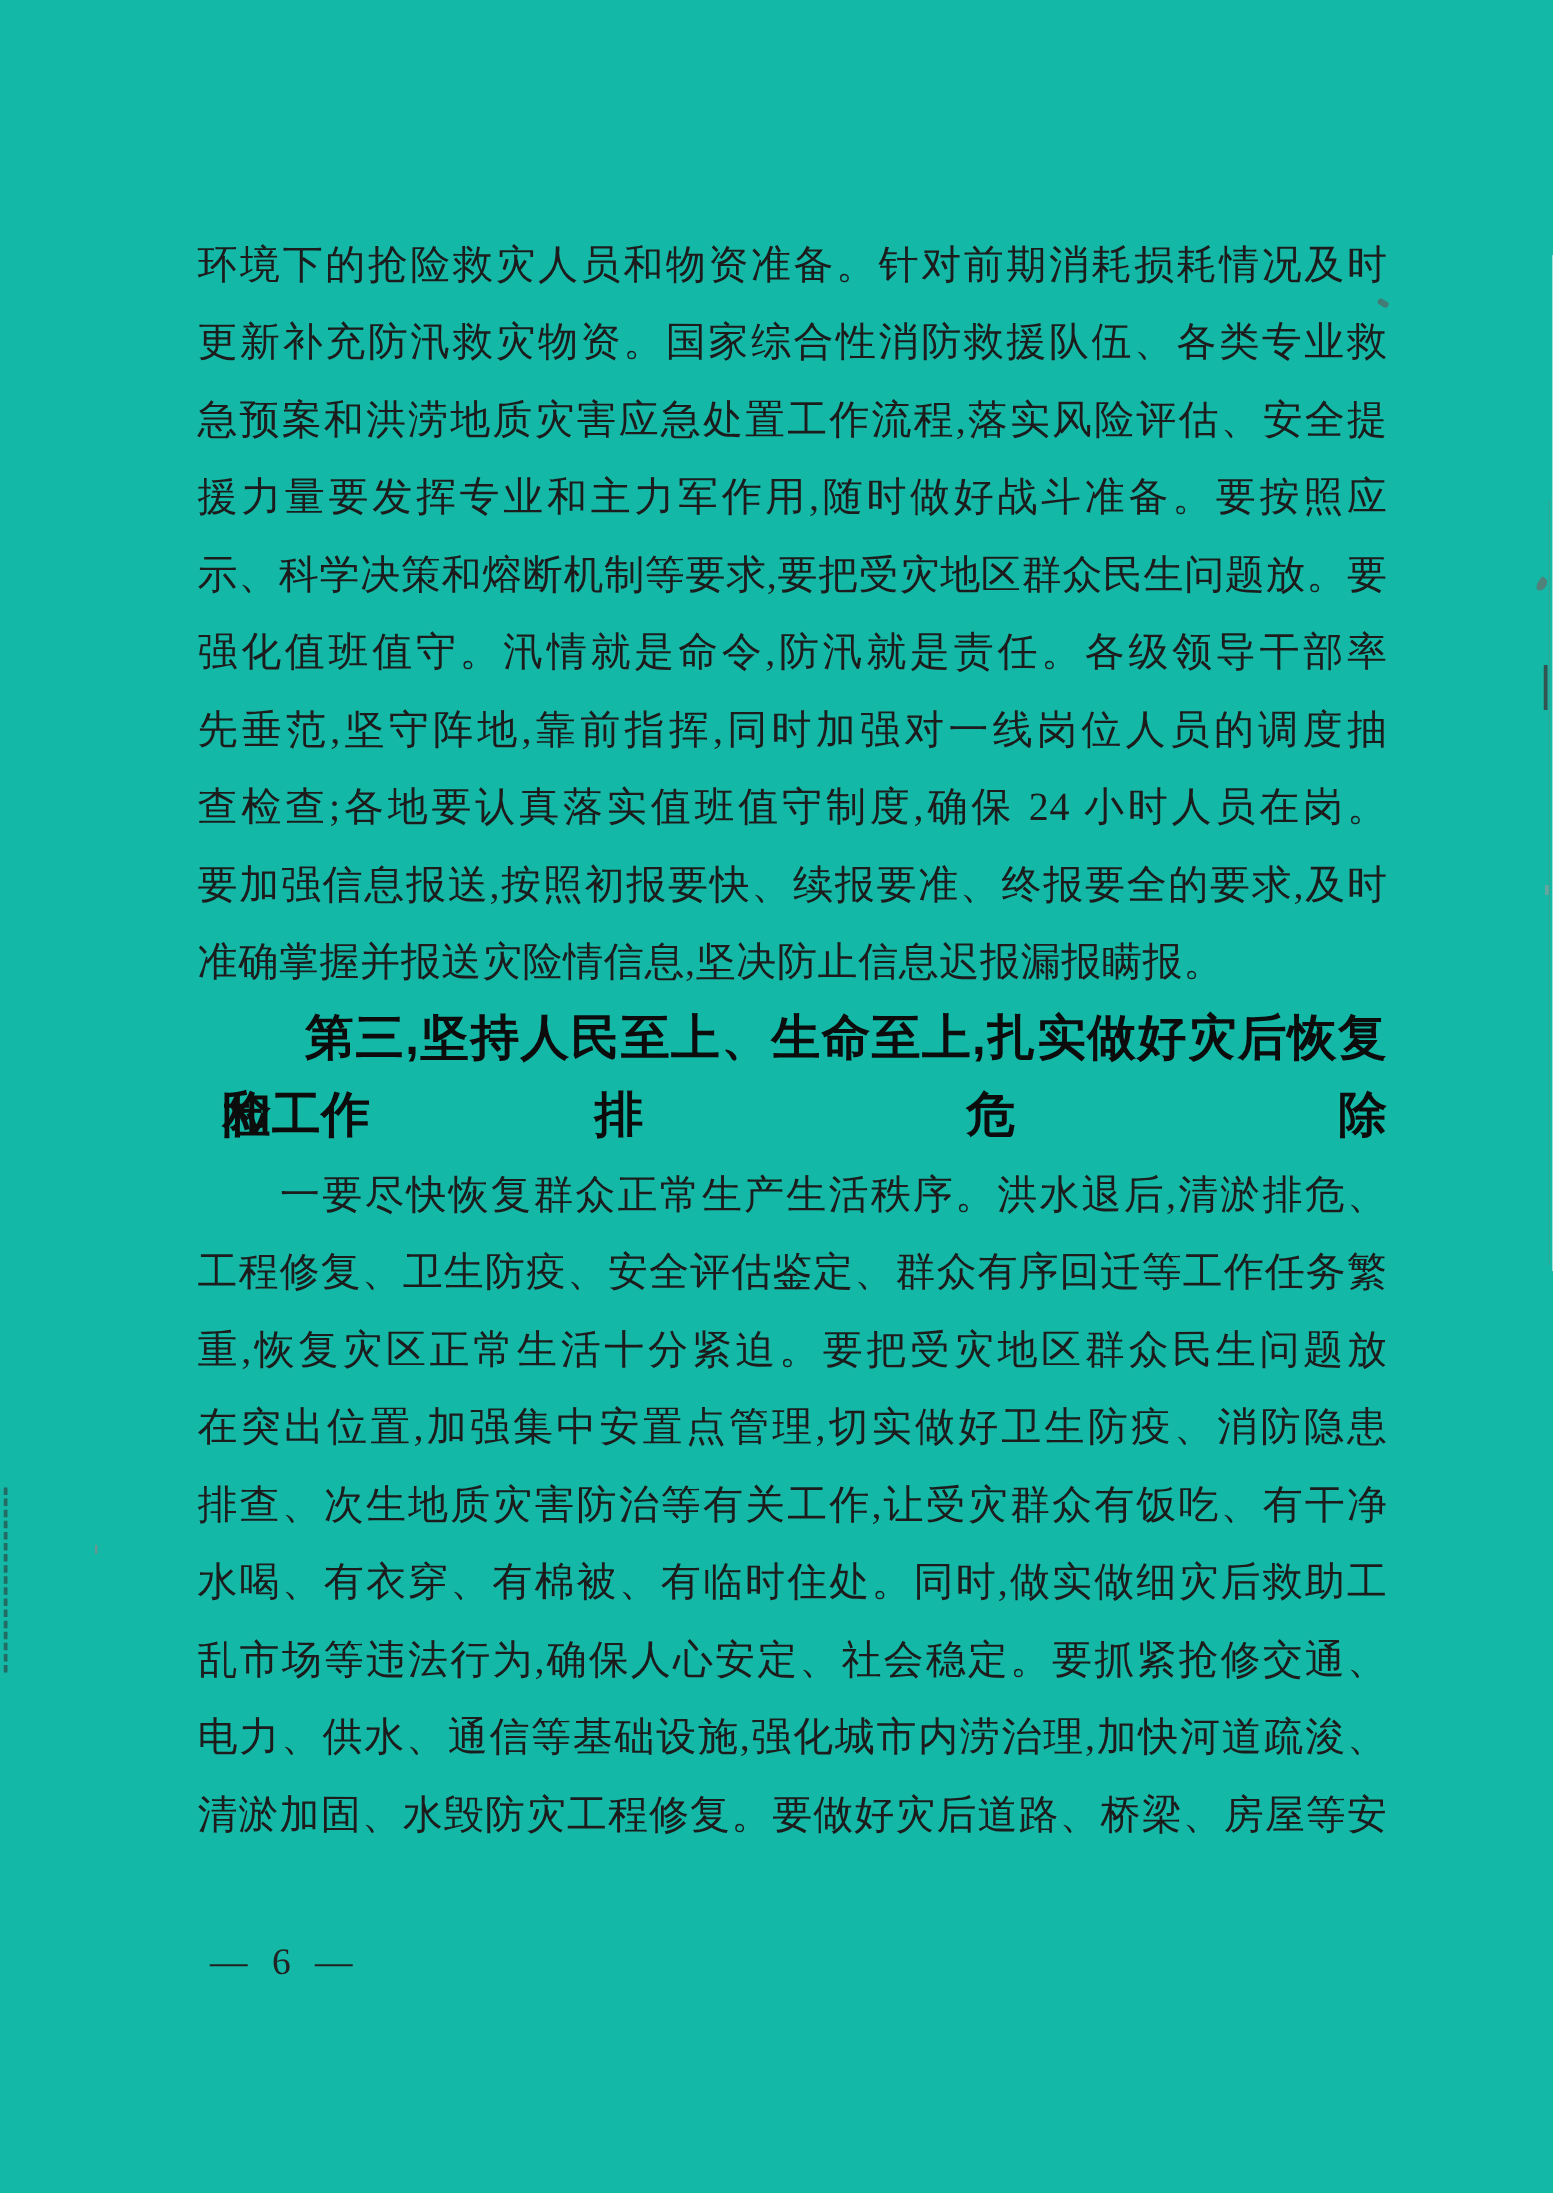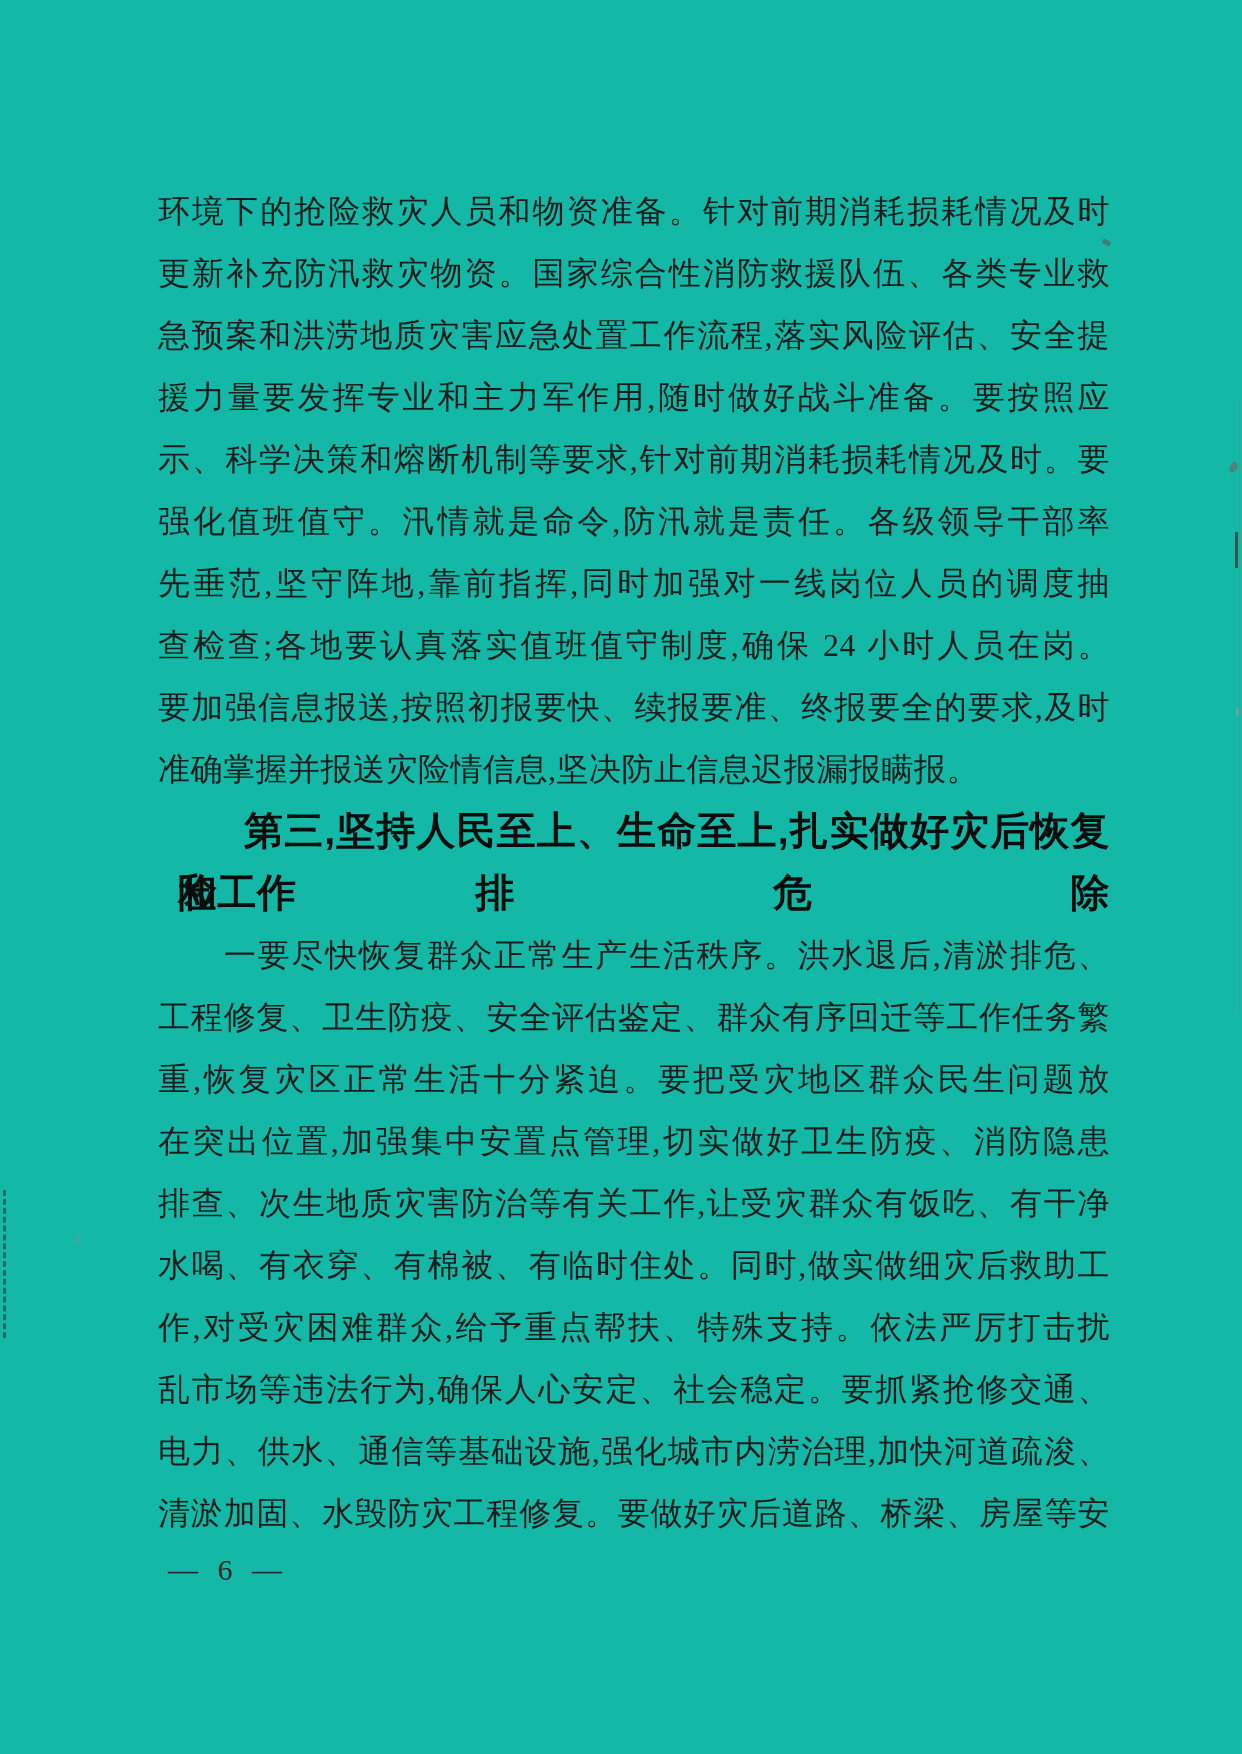--- a/index.html
+++ b/index.html
@@ -93,37 +93,36 @@
 <body>
 
 <div class="page">
 
   <div class="content">
 
     <div class="line justify">环境下的抢险救灾人员和物资准备。针对前期消耗损耗情况及时</div>
     <div class="line justify">更新补充防汛救灾物资。国家综合性消防救援队伍、各类专业救</div>
     <div class="line justify">急预案和洪涝地质灾害应急处置工作流程,落实风险评估、安全提</div>
     <div class="line justify">援力量要发挥专业和主力军作用,随时做好战斗准备。要按照应</div>
-    <div class="line justify">示、科学决策和熔断机制等要求,针对前期消耗损耗情况及时。要</div>
+    <div class="line justify">示、科学决策和熔断机制等要求,要把受灾地区群众民生问题放。要</div>
     <div class="line justify">强化值班值守。汛情就是命令,防汛就是责任。各级领导干部率</div>
     <div class="line justify">先垂范,坚守阵地,靠前指挥,同时加强对一线岗位人员的调度抽</div>
     <div class="line justify">查检查;各地要认真落实值班值守制度,确保 24 小时人员在岗。</div>
     <div class="line justify">要加强信息报送,按照初报要快、续报要准、终报要全的要求,及时</div>
     <div class="line">准确掌握并报送灾险情信息,坚决防止信息迟报漏报瞒报。</div>
 
     <div class="line heading indent justify">第三,坚持人民至上、生命至上,扎实做好灾后恢复和排危除</div>
     <div class="line heading">险工作</div>
 
     <div class="line justify indent">一要尽快恢复群众正常生产生活秩序。洪水退后,清淤排危、</div>
     <div class="line justify">工程修复、卫生防疫、安全评估鉴定、群众有序回迁等工作任务繁</div>
     <div class="line justify">重,恢复灾区正常生活十分紧迫。要把受灾地区群众民生问题放</div>
     <div class="line justify">在突出位置,加强集中安置点管理,切实做好卫生防疫、消防隐患</div>
     <div class="line justify">排查、次生地质灾害防治等有关工作,让受灾群众有饭吃、有干净</div>
     <div class="line justify">水喝、有衣穿、有棉被、有临时住处。同时,做实做细灾后救助工</div>
-    <div class="line justify">作,对受灾困难群众,给予重点帮扶、特殊支持。依法严厉打击扰</div>
     <div class="line justify">乱市场等违法行为,确保人心安定、社会稳定。要抓紧抢修交通、</div>
     <div class="line justify">电力、供水、通信等基础设施,强化城市内涝治理,加快河道疏浚、</div>
     <div class="line justify">清淤加固、水毁防灾工程修复。要做好灾后道路、桥梁、房屋等安</div>
   </div>
 
   <div class="page-number">— 6 —</div>
 
   <div class="artifact artifact-left-dash"></div>
   <div class="artifact artifact-right-line"></div>
   <div class="artifact artifact-tick-comma"></div>

